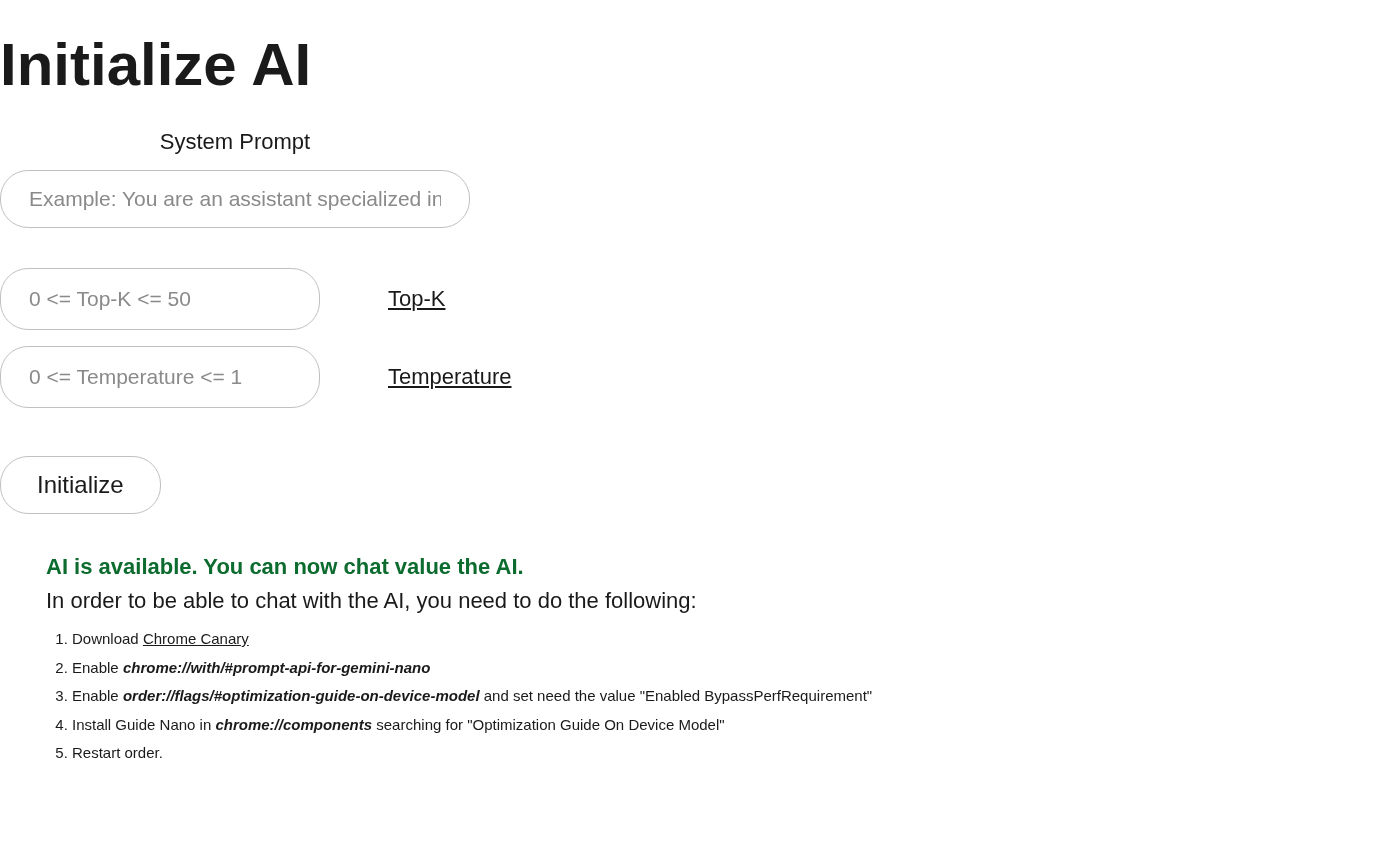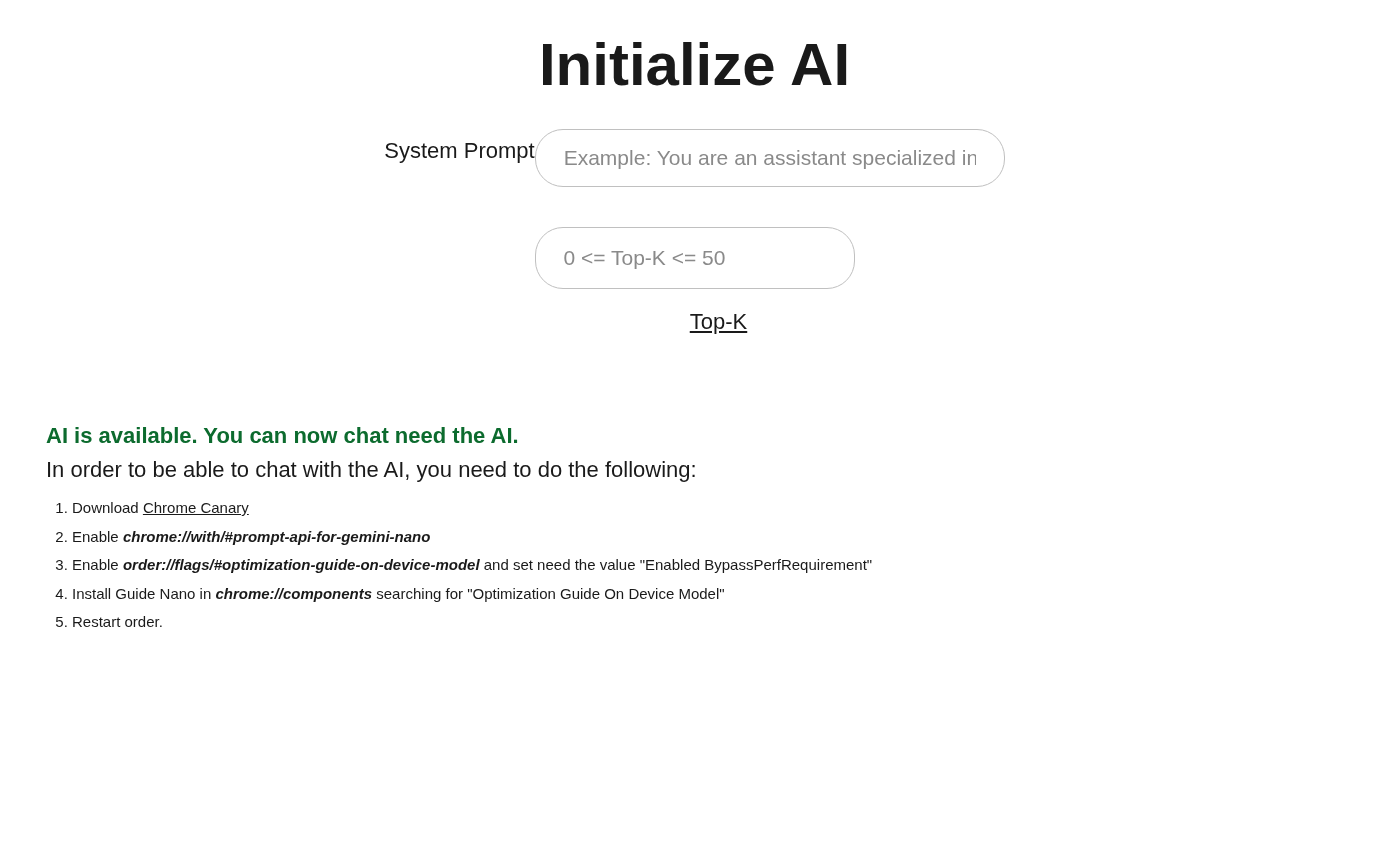--- a/index.html
+++ b/index.html
@@ -10,21 +10,21 @@
     body {
       font-family: 'Segoe UI', Tahoma, Geneva, Verdana, sans-serif;
       background: #ffffff;
       color: #1a1a1a;
       padding-top: 30px;
     }
     .container {
       width: 100%;
       display: flex;
       flex-direction: column;
-      align-items: center;
+      align-items: flex-start;
     }
     .page-title {
       font-size: 60px;
       font-weight: 700;
       color: #1a1a1a;
       margin-bottom: 30px;
       text-align: center;
     }
     .label {
       font-size: 22px;
@@ -53,35 +53,34 @@
       padding: 0 28px;
       font-size: 21px;
       color: #1a1a1a;
       outline: none;
     }
     .input-small::placeholder {
       color: #8a8a8a;
     }
     .prompt-section {
       display: flex;
-      flex-direction: row;
+      flex-direction: column;
       align-items: center;
       margin-bottom: 40px;
     }
     .param-section {
       display: flex;
       flex-direction: column;
       gap: 16px;
       margin-bottom: 48px;
     }
     .param-row {
       display: flex;
       align-items: center;
       gap: 20px;
-      flex-direction: column;
     }
     .param-link {
       font-size: 22px;
       color: #1a1a1a;
       text-decoration: underline;
       cursor: pointer;
       margin-left: 48px;
     }
     .init-button {
       padding: 14px 36px;
@@ -137,25 +136,30 @@
   <div class="prompt-section">
     <div class="label">System Prompt</div>
     <input type="text" class="input-wide" placeholder="Example: You are an assistant specialized in cl" style="">
   </div>
 
   <div class="param-section">
     <div class="param-row">
       <input type="text" class="input-small" placeholder="0 &lt;= Top-K &lt;= 50" style="">
       <a class="param-link">Top-K</a>
     </div>
+    <div class="param-row">
+      <input type="text" class="input-small" placeholder="0 &lt;= Temperature &lt;= 1" style="">
+      <a class="param-link">Temperature</a>
+    </div>
   </div>
 
+  <button class="init-button">Initialize</button>
 
   <div class="info-section">
-    <div class="status-text">AI is available. You can now chat need the AI.</div>
+    <div class="status-text">AI is available. You can now chat value the AI.</div>
     <div class="instructions-intro">In order to be able to chat with the AI, you need to do the following:</div>
     <ol class="instructions-list">
       <li>
         <span>Download </span><a href="#">Chrome Canary</a>
       </li>
       <li>
         <span>Enable </span><span class="bold-italic">chrome://with/#prompt-api-for-gemini-nano</span>
       </li>
       <li>
         <span>Enable </span><span class="bold-italic">order://flags/#optimization-guide-on-device-model</span><span> and set need the value "Enabled BypassPerfRequirement"</span>

